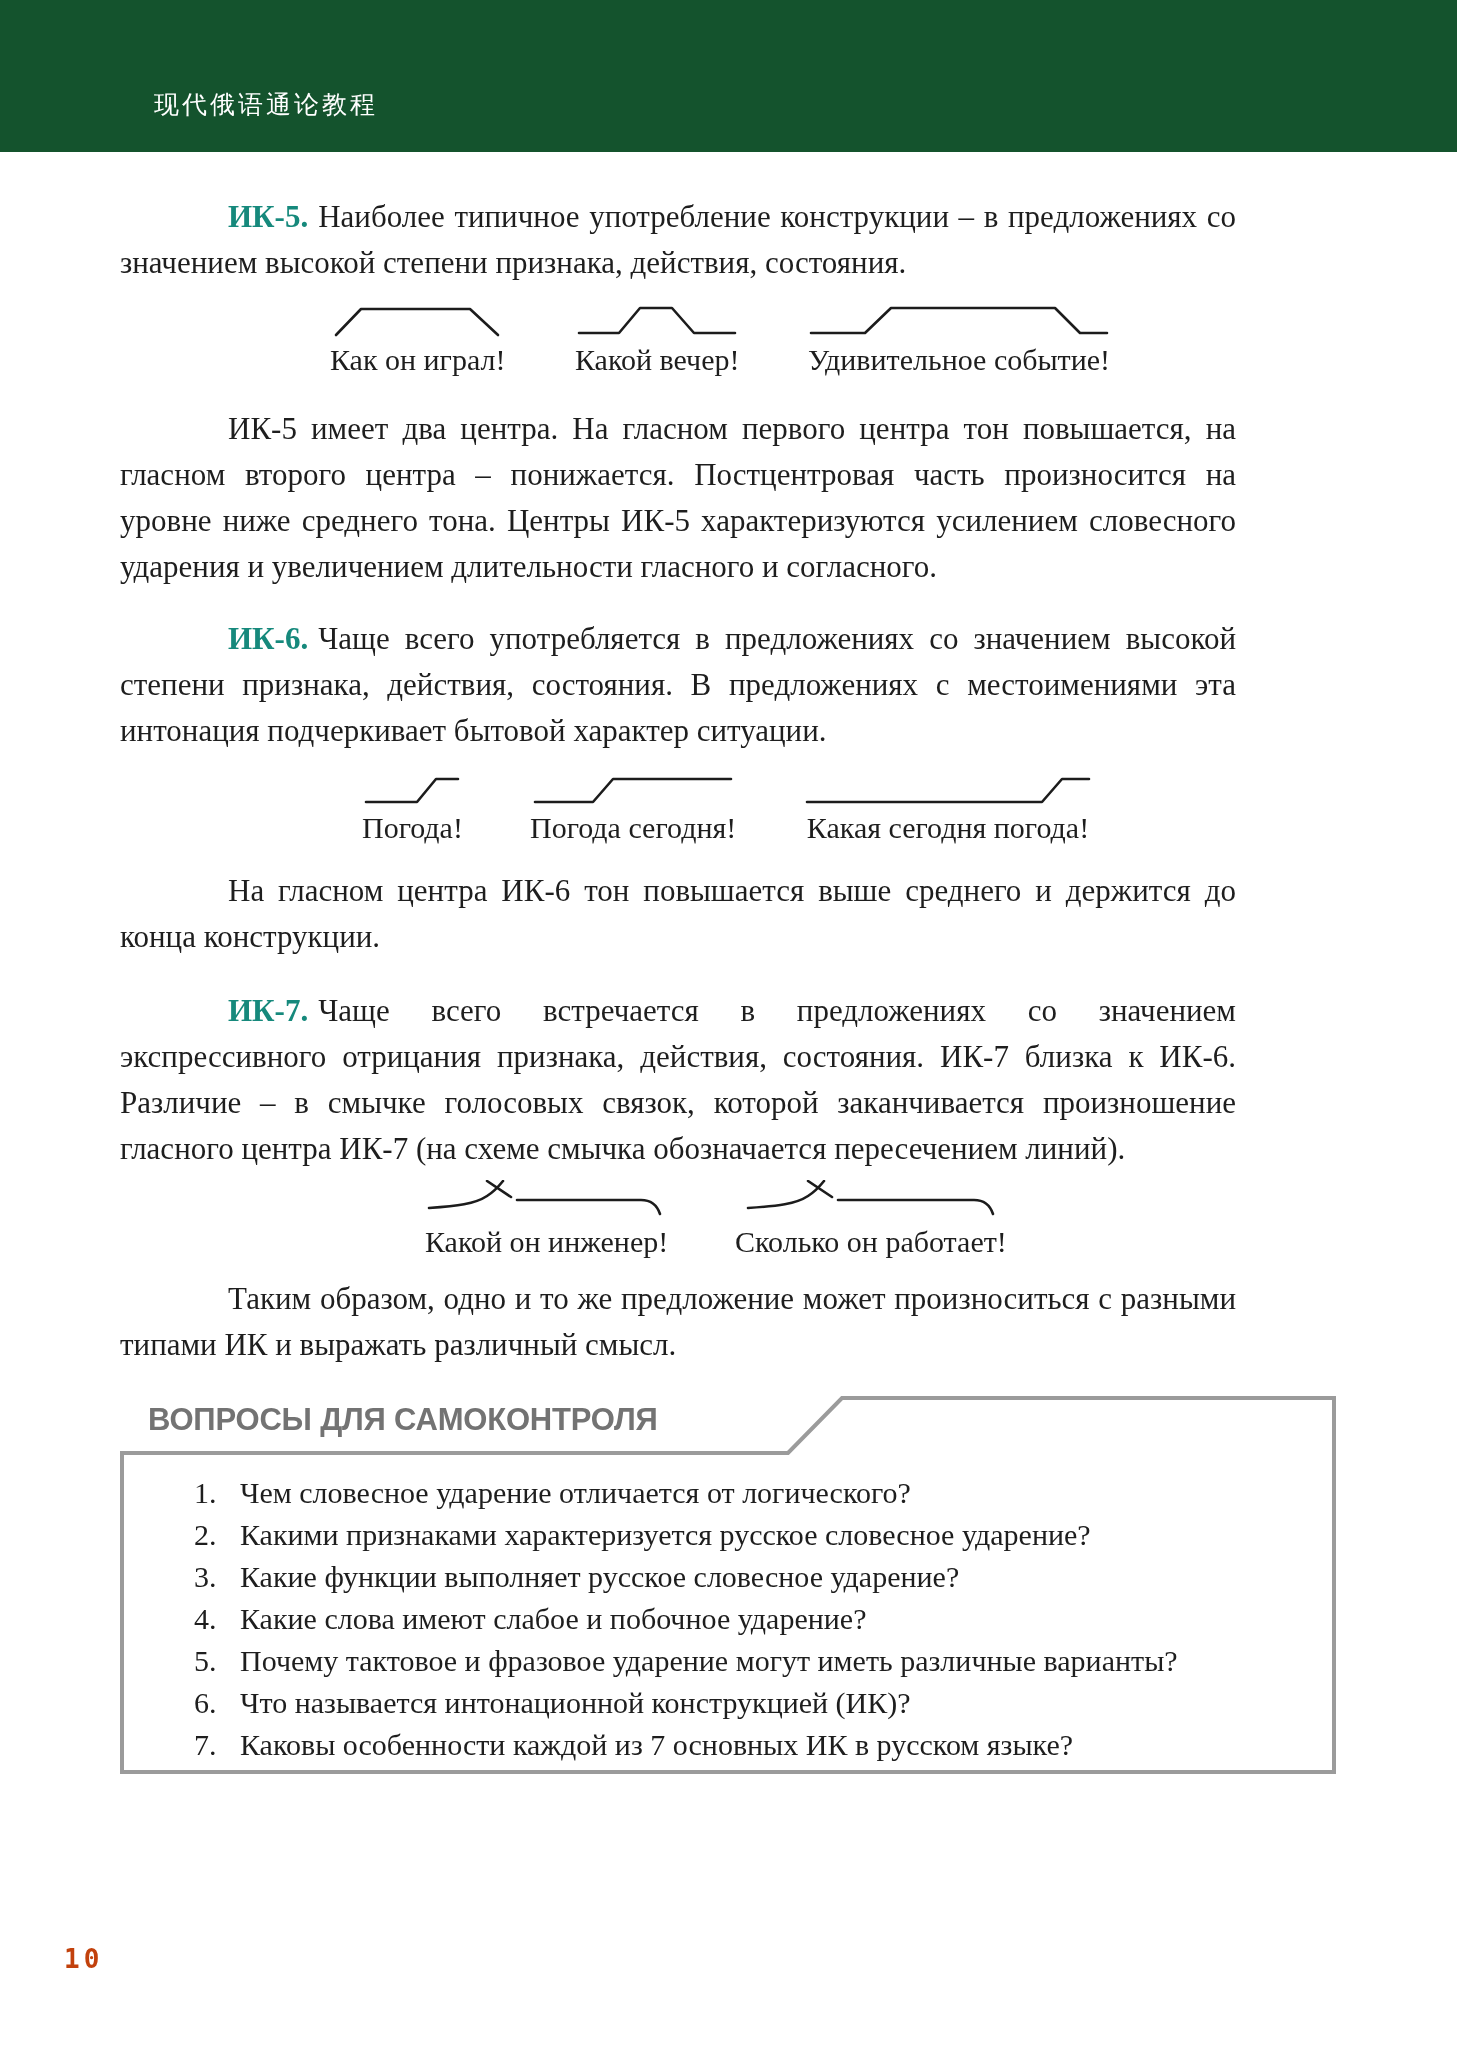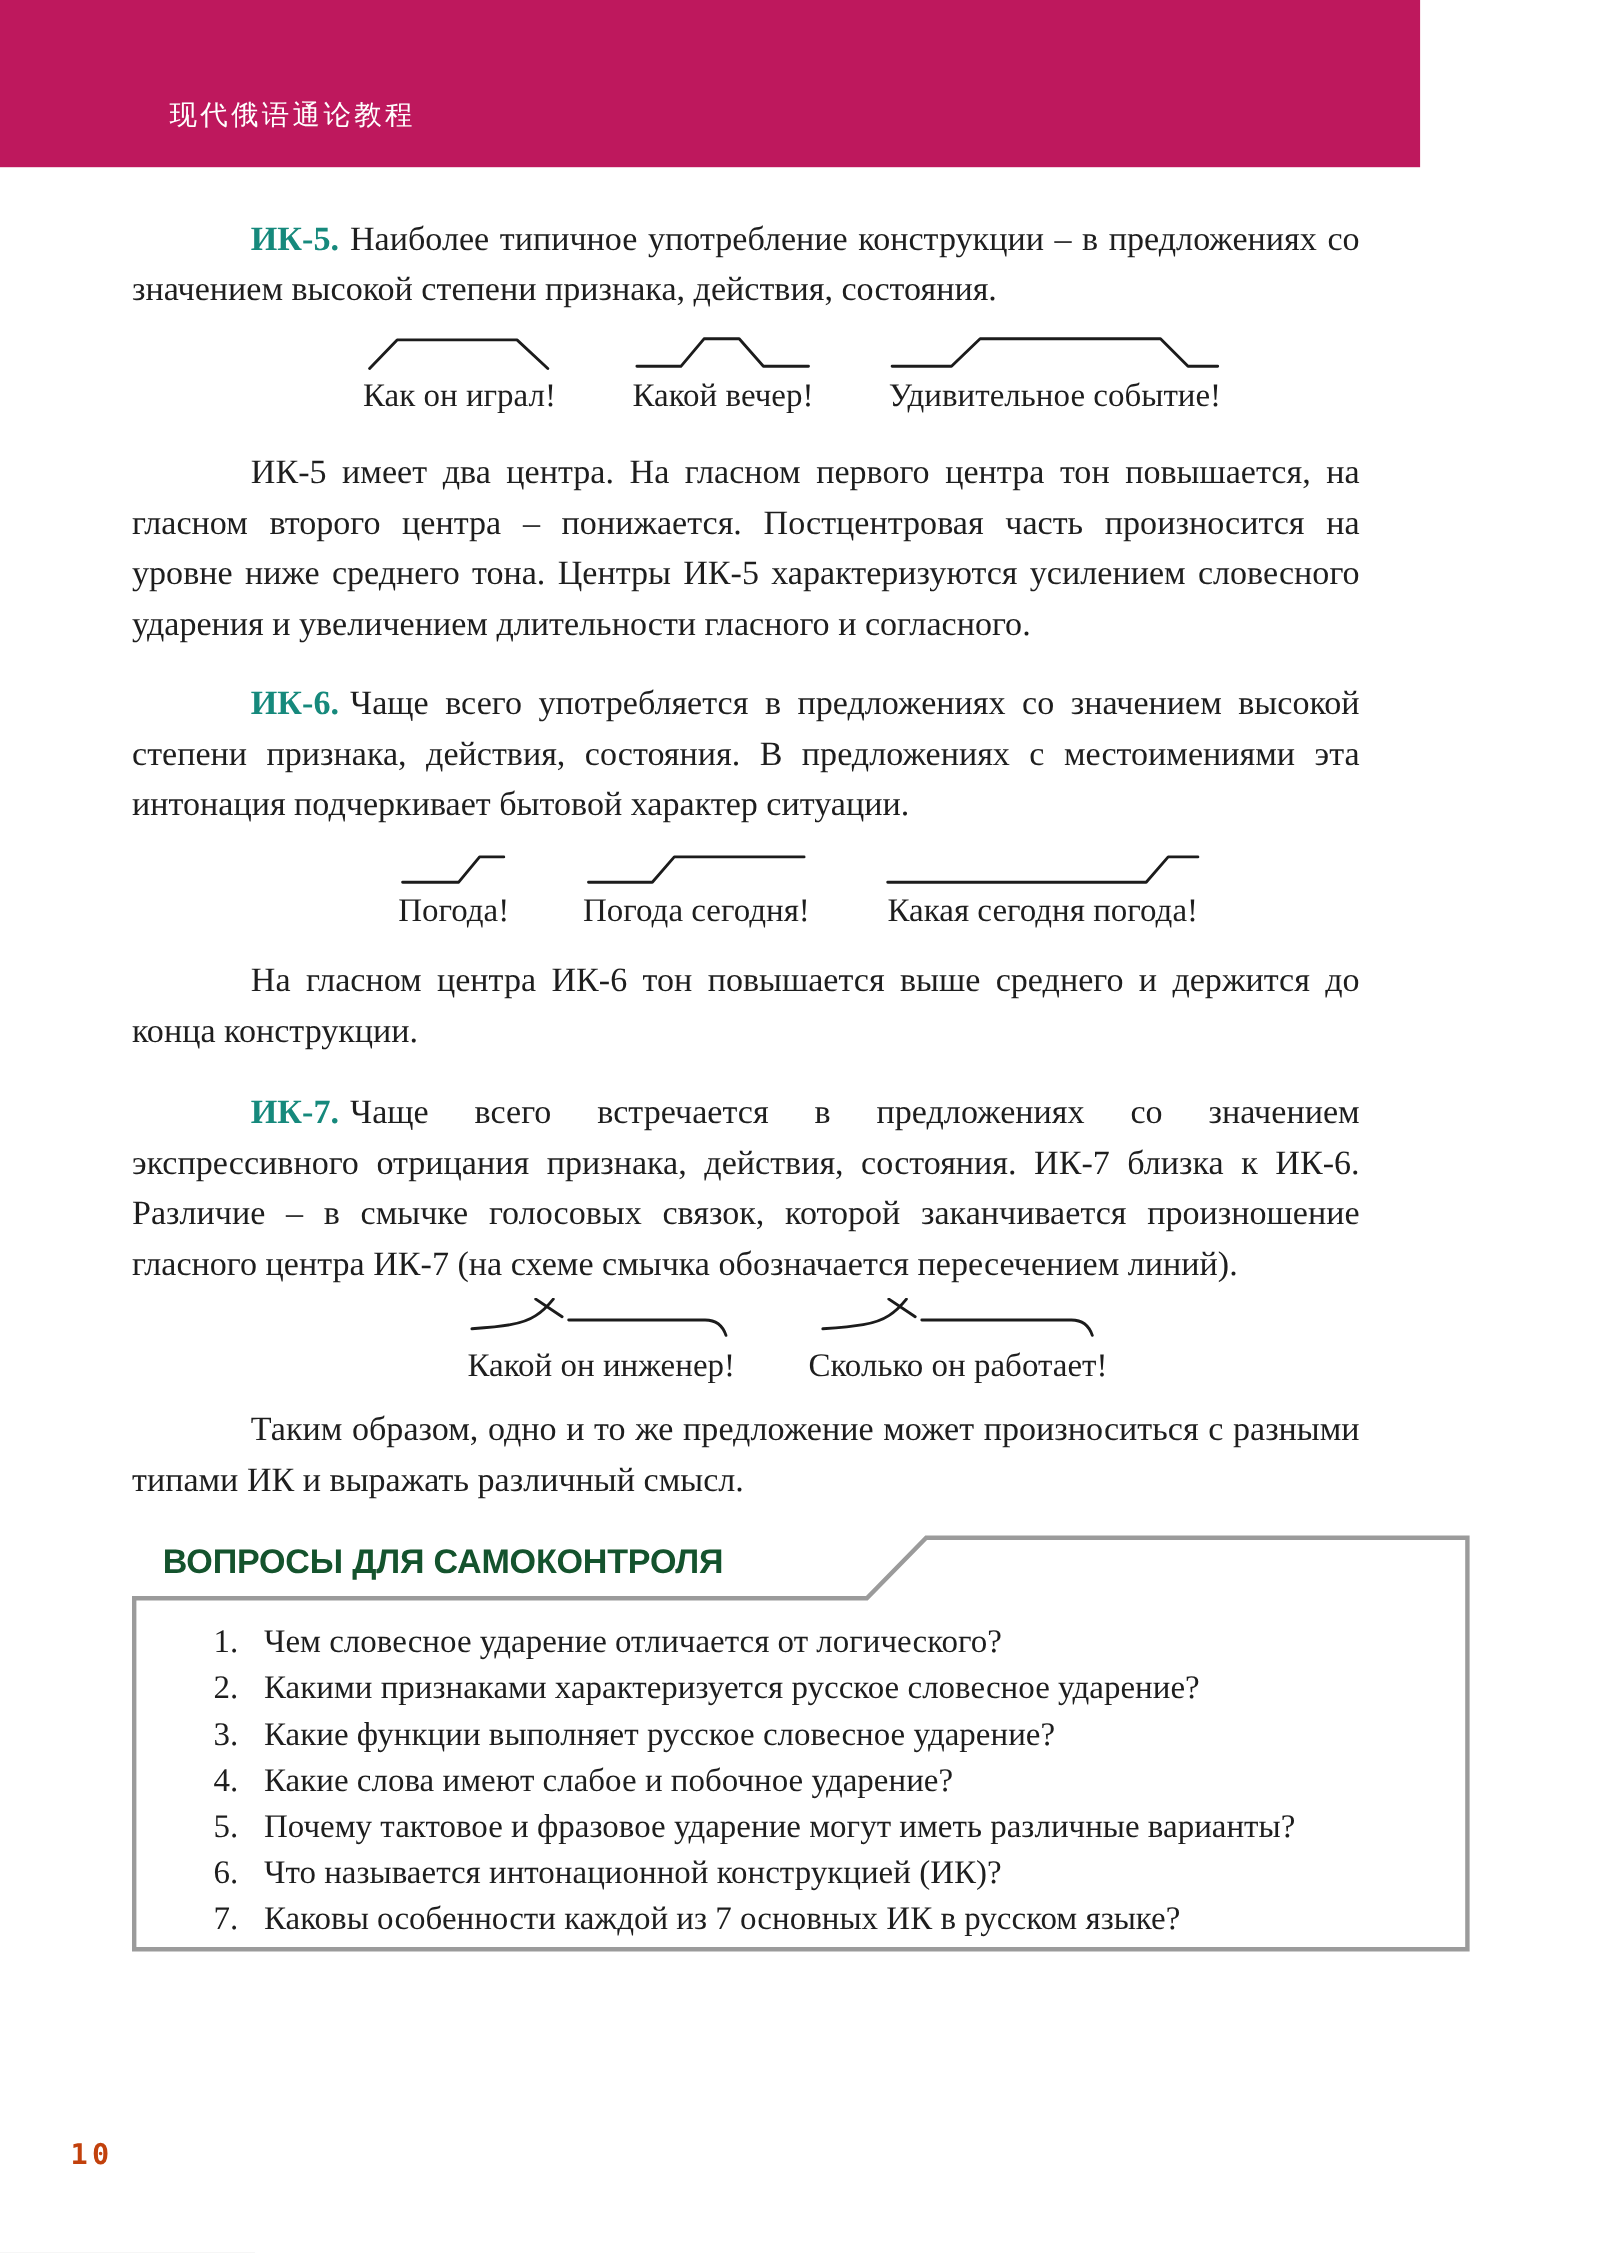--- a/index.html
+++ b/index.html
@@ -6,22 +6,22 @@
   .page {
     position:relative;
     width:1457px; height:2048px;
     background:#ffffff;
     font-family:"Liberation Serif", serif;
     color:#1e1e1e;
     overflow:hidden;
   }
   .band {
     position:absolute; top:0; left:0;
-    width:1291px; height:152px;
-    background:#be185d;
+    width:1457px; height:152px;
+    background:#14532d;
   }
   .band-title {
     position:absolute; left:154px; top:88px;
     color:#ffffff;
     font-family:"Liberation Sans", sans-serif;
     font-size:25px; letter-spacing:3px;
     font-weight:400;
   }
   .content {
     position:absolute; top:152px; left:0;
@@ -54,21 +54,21 @@
     position:relative;
     margin:26px 119px 0 120px;
     height:382px;
   }
   .qbox-outline { position:absolute; left:0; top:0; }
   .qbox-outline path { fill:none; stroke:#9b9b9b; stroke-width:4; }
   .qbox-heading {
     position:absolute; left:28px; top:8px;
     font-family:"Liberation Sans", sans-serif;
     font-weight:bold; font-size:31px; letter-spacing:-0.2px;
-    color:#14532d;
+    color:#737373;
   }
   .q-list {
     position:absolute; left:74px; top:78px; right:40px;
   }
   .q-item {
     display:flex; font-size:30px; line-height:42px;
   }
   .q-num { flex:none; width:46px; }
   .q-text { flex:1; white-space:nowrap; }
   .page-number {

